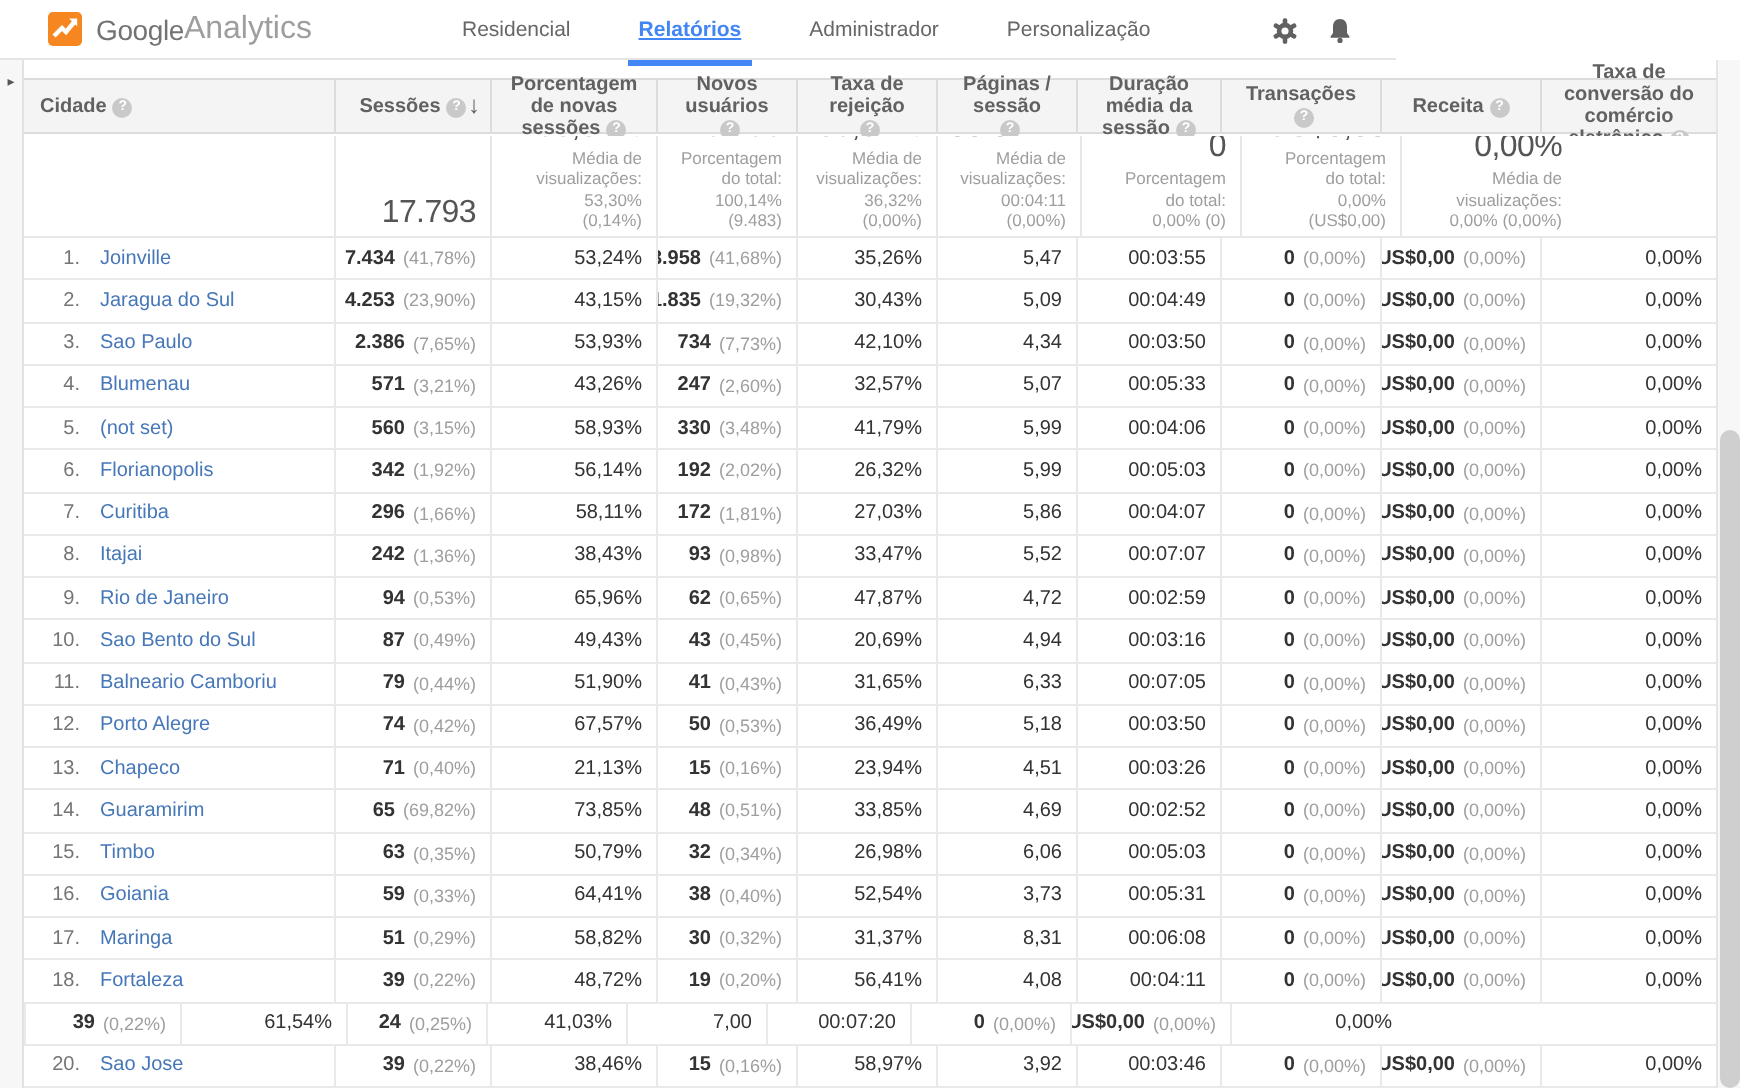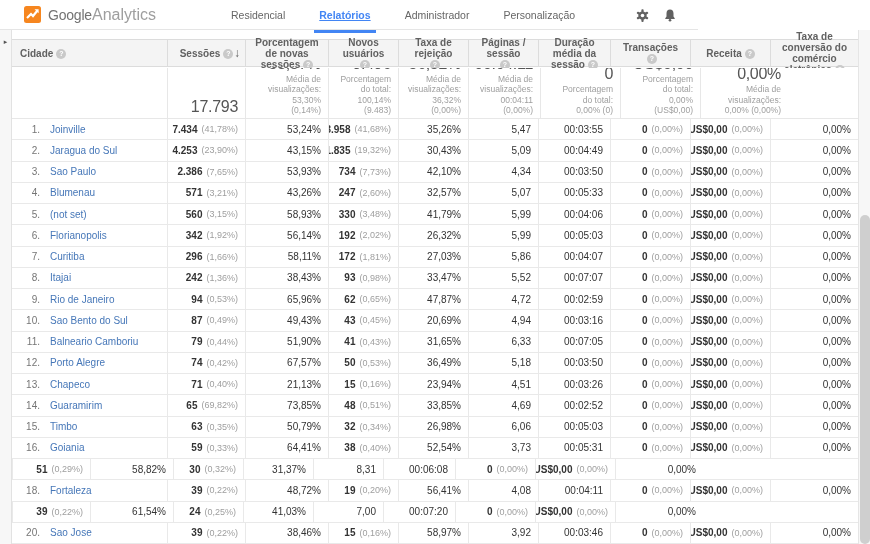--- a/index.html
+++ b/index.html
@@ -784,20 +784,24 @@
           </div>
           <div class="td c8">
             <span class="val-strong">US$0,00</span>
             <span class="val-muted">(0,00%)</span>
           </div>
           <div class="td c9">
             <span>0,00%</span>
           </div>
         </div>
         <div class="tr">
+          <div class="td c0 first">
+            <span class="rank">17.</span>
+            <span class="city-link">Maringa</span>
+          </div>
           <div class="td c1">
             <span class="val-strong">51</span>
             <span class="val-muted">(0,29%)</span>
           </div>
           <div class="td c2">
             <span>58,82%</span>
           </div>
           <div class="td c3">
             <span class="val-strong">30</span>
             <span class="val-muted">(0,32%)</span>

